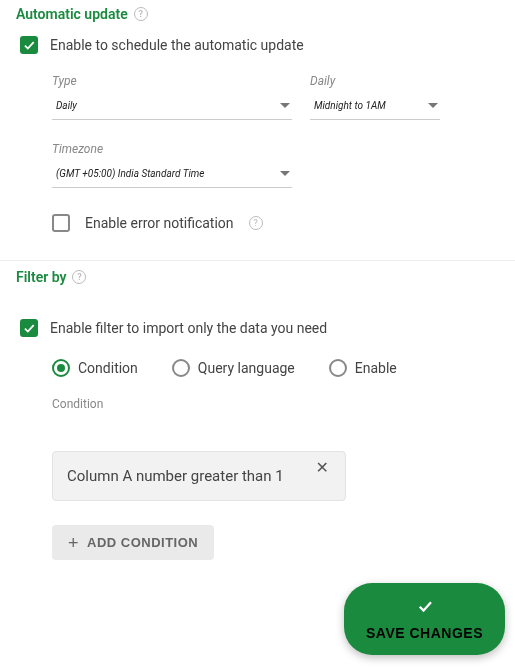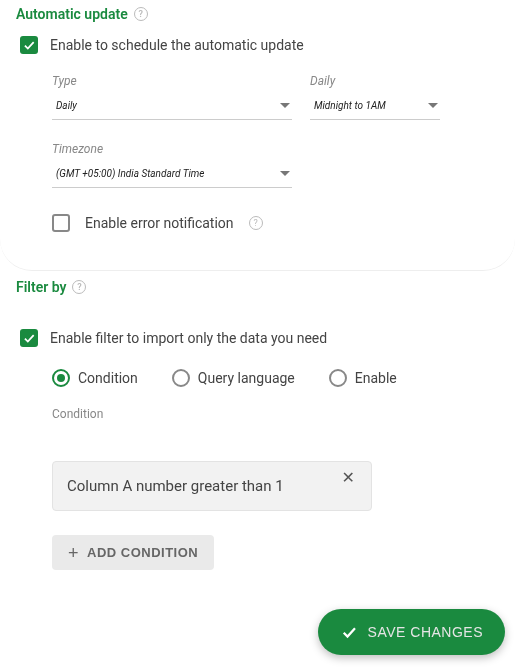--- a/index.html
+++ b/index.html
@@ -11,21 +11,21 @@
     color: #333;
     background: #fff;
     width: 515px;
     height: 669px;
     position: relative;
     overflow: hidden;
   }
   .section {
     padding: 8px 16px 18px 16px;
   }
-  .section.auto { border-bottom: 1px solid #eee; padding-top: 6px; padding-bottom: 38px; border-radius: 32px;}
+  .section.auto { border-bottom: 1px solid #eee; padding-top: 6px; padding-bottom: 28px;}
   .section-title {
     color: #1a8a3f;
     font-weight: 600;
     font-size: 14px;
     display: flex;
     align-items: center;
     gap: 6px;
     margin-bottom: 14px;
   }
   .help-icon {
@@ -119,21 +119,21 @@
     background: #1a8a3f;
   }
   .radio-label { color: #444; }
   .condition-field-wrap {
     margin-left: 36px;
     margin-bottom: 40px;
     width: 300px;
   }
   .chip {
     margin-left: 36px;
-    width: 320px;
+    width: 294px;
     background: #f2f2f2;
     border: 1px solid #e3e3e3;
     border-radius: 4px;
     padding: 14px 14px;
     display: flex;
     align-items: center;
     justify-content: space-between;
     margin-bottom: 24px;
   }
   .chip-text { color: #444; font-size: 15px; }
@@ -160,32 +160,33 @@
     font-size: 13px;
     letter-spacing: 0.5px;
     cursor: pointer;
   }
   .plus { font-size: 18px; line-height: 0; font-weight: 400; color: #666; }
   .save-fab {
     position: absolute;
     right: 10px;
     bottom: 14px;
     background: #1a8a3f;
-    color: #e5e5e5;
+    color: #000000;
     border: none;
     border-radius: 28px;
     padding: 14px 22px;
     display: inline-flex;
     align-items: center;
     gap: 10px;
-    font-weight: 400;
+    font-weight: 700;
     font-size: 14px;
     letter-spacing: 0.5px;
     box-shadow: 0 3px 8px rgba(0,0,0,0.25);
     cursor: pointer;
+    flex-direction: column;
   }
   .save-fab svg { width: 18px; height: 18px; stroke: #fff; stroke-width: 3; fill: none; }
   .err-row { margin-top: 26px; margin-left: 36px; display:flex; align-items:center; gap:15px;}
 </style>
 </head>
 <body>
 
 <div class="section auto">
   <div class="section-title">
     <span>Automatic update</span>

